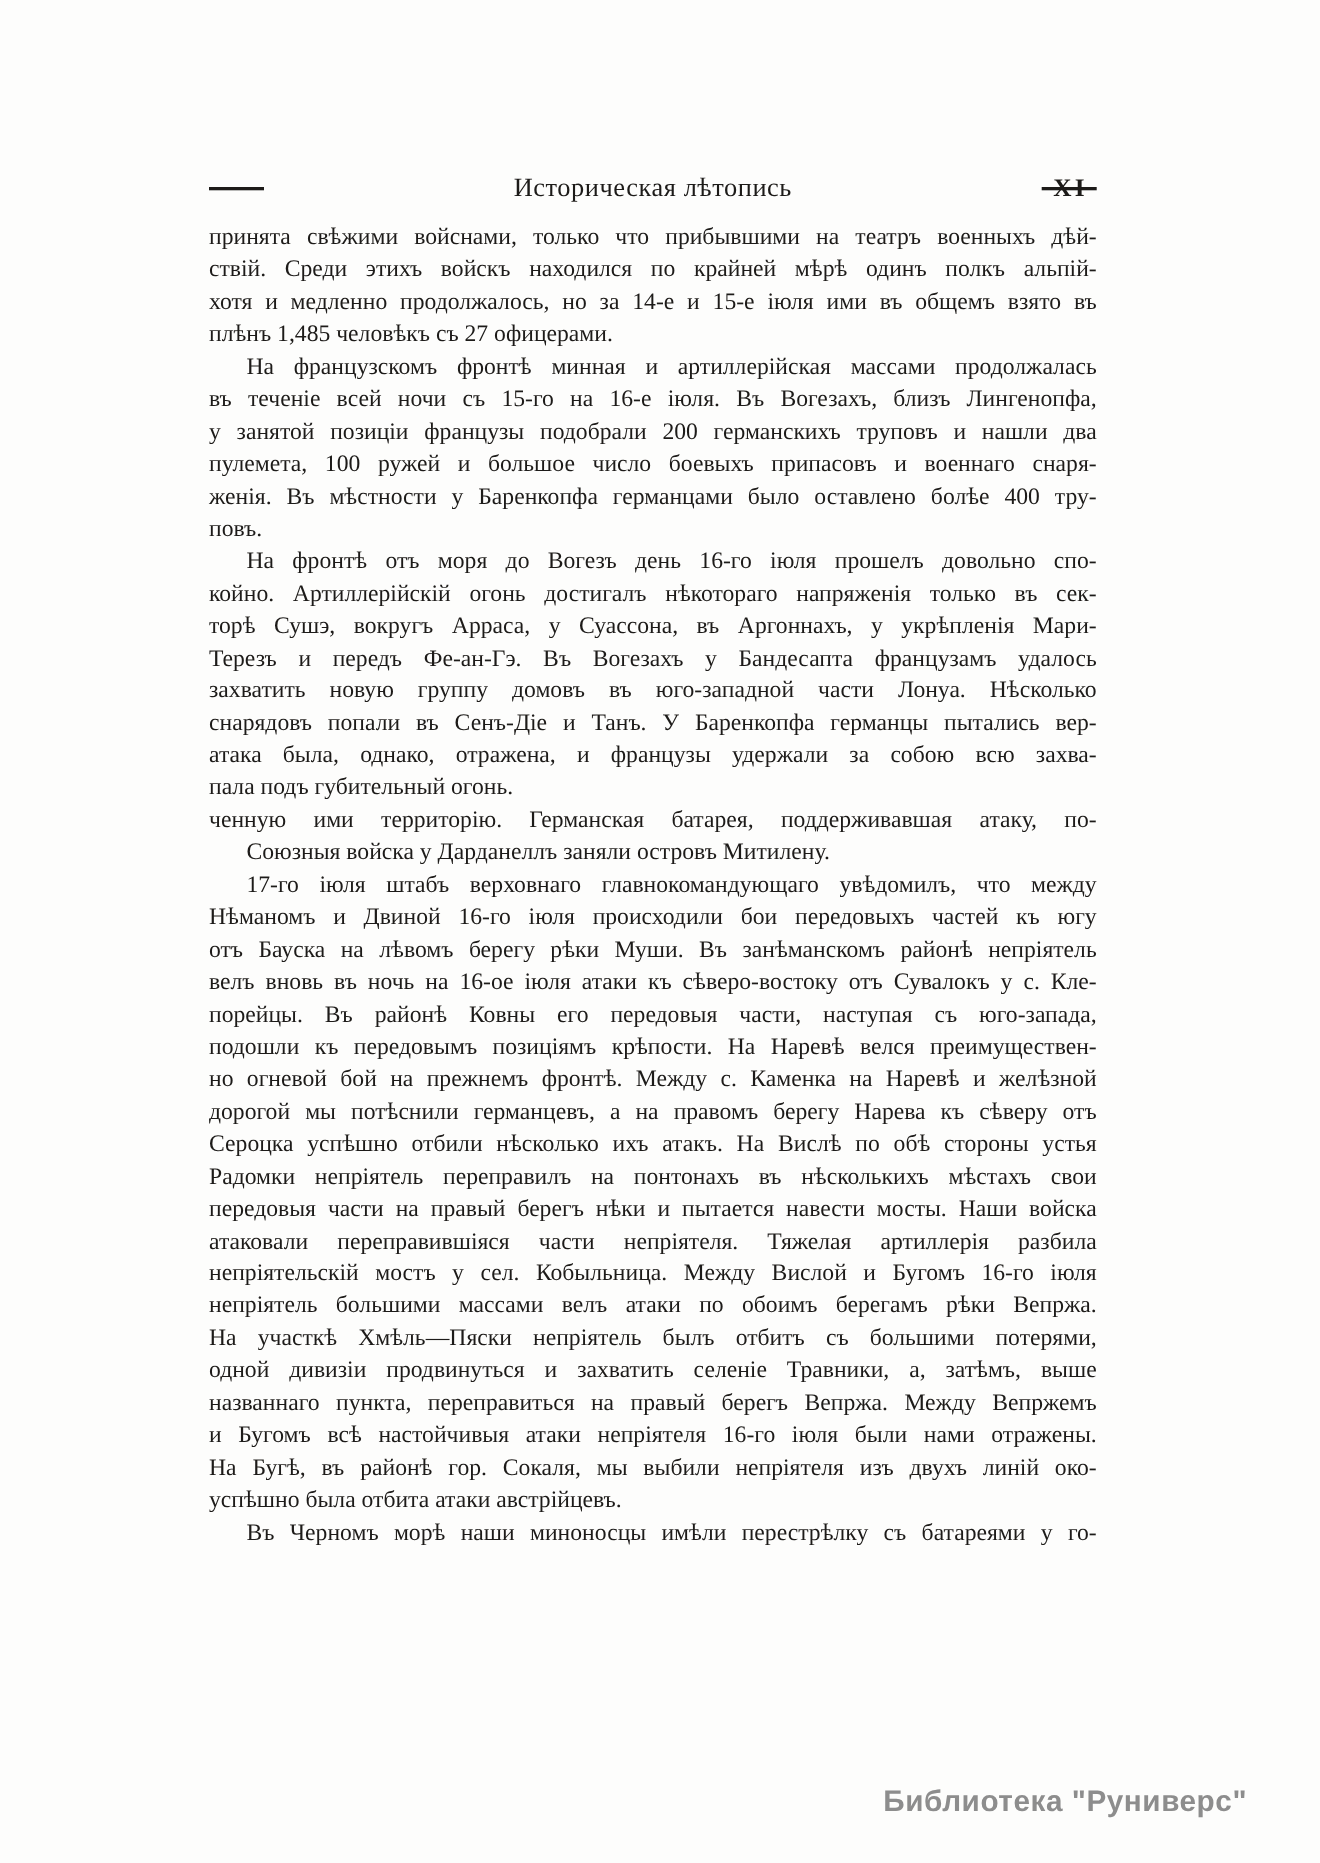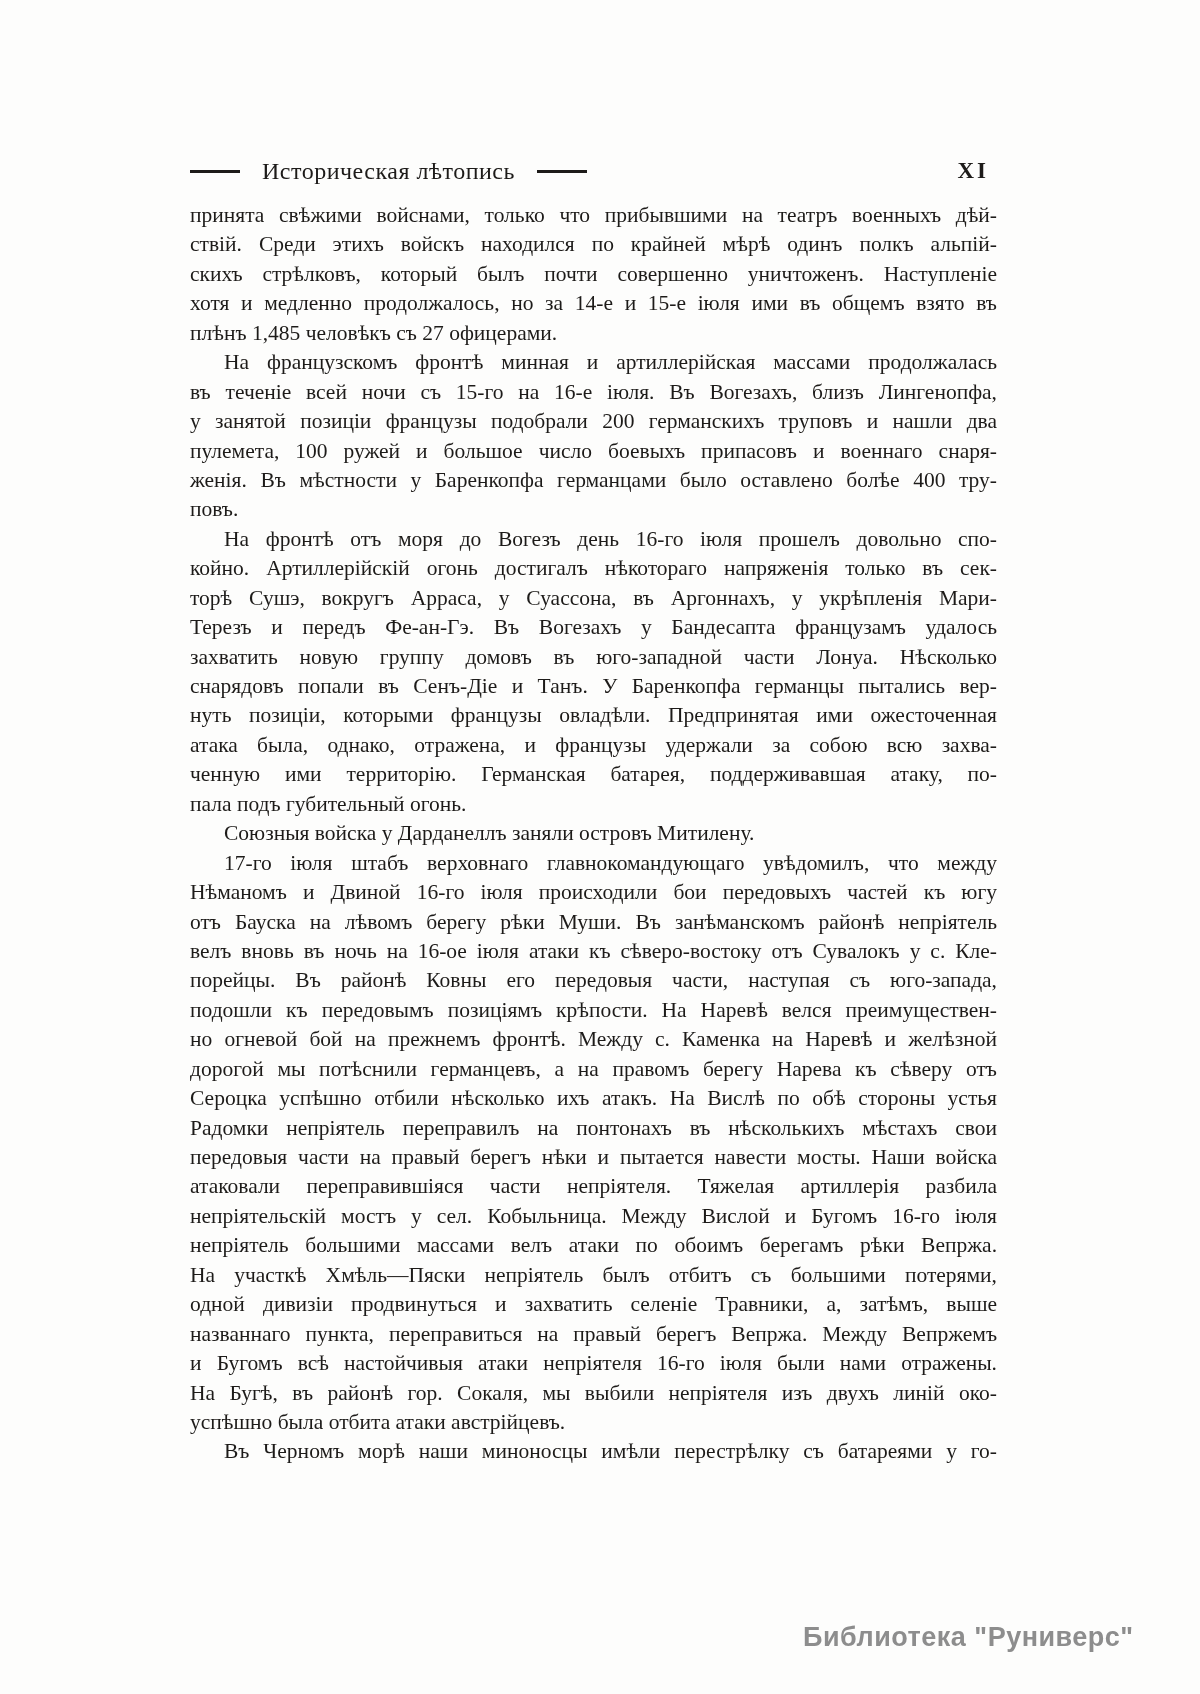--- a/index.html
+++ b/index.html
@@ -14,21 +14,21 @@
   }
   .header {
     position: absolute;
     left: 190px;
     top: 156px;
     width: 807px;
     height: 38px;
   }
   .title-row {
     display: flex;
-    justify-content: flex-start;
+    justify-content: space-between;
     align-items: center;
     gap: 22px;
     font-size: 24px;
     letter-spacing: 0.5px;
     line-height: 30px;
   }
   .rule {
     display: inline-block;
     width: 50px;
     height: 3px;
@@ -77,39 +77,37 @@
       <span class="rule"></span>
       <span class="title">Историческая лѣтопись</span>
       <span class="rule"></span>
     </div>
     <div class="pagenum">XI</div>
   </div>
 
   <div class="text-block">
       <div class="line">принята свѣжими войснами, только что прибывшими на театръ военныхъ дѣй-</div>
       <div class="line">ствій. Среди этихъ войскъ находился по крайней мѣрѣ одинъ полкъ альпій-</div>
-      <div class="line">скихъ стрѣлковъ, который былъ почти совершенно уничтоженъ. Наступленіе</div>
       <div class="line">хотя и медленно продолжалось, но за 14-е и 15-е іюля ими въ общемъ взято въ</div>
       <div class="line end">плѣнъ 1,485 человѣкъ съ 27 офицерами.</div>
       <div class="line indent">На французскомъ фронтѣ минная и артиллерійская массами продолжалась</div>
       <div class="line">въ теченіе всей ночи съ 15-го на 16-е іюля. Въ Вогезахъ, близъ Лингенопфа,</div>
       <div class="line">у занятой позиціи французы подобрали 200 германскихъ труповъ и нашли два</div>
       <div class="line">пулемета, 100 ружей и большое число боевыхъ припасовъ и военнаго снаря-</div>
       <div class="line">женія. Въ мѣстности у Баренкопфа германцами было оставлено болѣе 400 тру-</div>
       <div class="line end">повъ.</div>
       <div class="line indent">На фронтѣ отъ моря до Вогезъ день 16-го іюля прошелъ довольно спо-</div>
       <div class="line">койно. Артиллерійскій огонь достигалъ нѣкотораго напряженія только въ сек-</div>
       <div class="line">торѣ Сушэ, вокругъ Арраса, у Суассона, въ Аргоннахъ, у укрѣпленія Мари-</div>
       <div class="line">Терезъ и передъ Фе-ан-Гэ. Въ Вогезахъ у Бандесапта французамъ удалось</div>
       <div class="line">захватить новую группу домовъ въ юго-западной части Лонуа. Нѣсколько</div>
       <div class="line">снарядовъ попали въ Сенъ-Діе и Танъ. У Баренкопфа германцы пытались вер-</div>
-      <div class="line">нуть позиціи, которыми французы овладѣли. Предпринятая ими ожесточенная</div>
       <div class="line">атака была, однако, отражена, и французы удержали за собою всю захва-</div>
+      <div class="line end">пала подъ губительный огонь.</div>
       <div class="line">ченную ими территорію. Германская батарея, поддерживавшая атаку, по-</div>
-      <div class="line end">пала подъ губительный огонь.</div>
       <div class="line indent end">Союзныя войска у Дарданеллъ заняли островъ Митилену.</div>
       <div class="line indent">17-го іюля штабъ верховнаго главнокомандующаго увѣдомилъ, что между</div>
       <div class="line">Нѣманомъ и Двиной 16-го іюля происходили бои передовыхъ частей къ югу</div>
       <div class="line">отъ Бауска на лѣвомъ берегу рѣки Муши. Въ занѣманскомъ районѣ непріятель</div>
       <div class="line">велъ вновь въ ночь на 16-ое іюля атаки къ сѣверо-востоку отъ Сувалокъ у с. Кле-</div>
       <div class="line">порейцы. Въ районѣ Ковны его передовыя части, наступая съ юго-запада,</div>
       <div class="line">подошли къ передовымъ позиціямъ крѣпости. На Наревѣ велся преимуществен-</div>
       <div class="line">но огневой бой на прежнемъ фронтѣ. Между с. Каменка на Наревѣ и желѣзной</div>
       <div class="line">дорогой мы потѣснили германцевъ, а на правомъ берегу Нарева къ сѣверу отъ</div>
       <div class="line">Сероцка успѣшно отбили нѣсколько ихъ атакъ. На Вислѣ по обѣ стороны устья</div>

